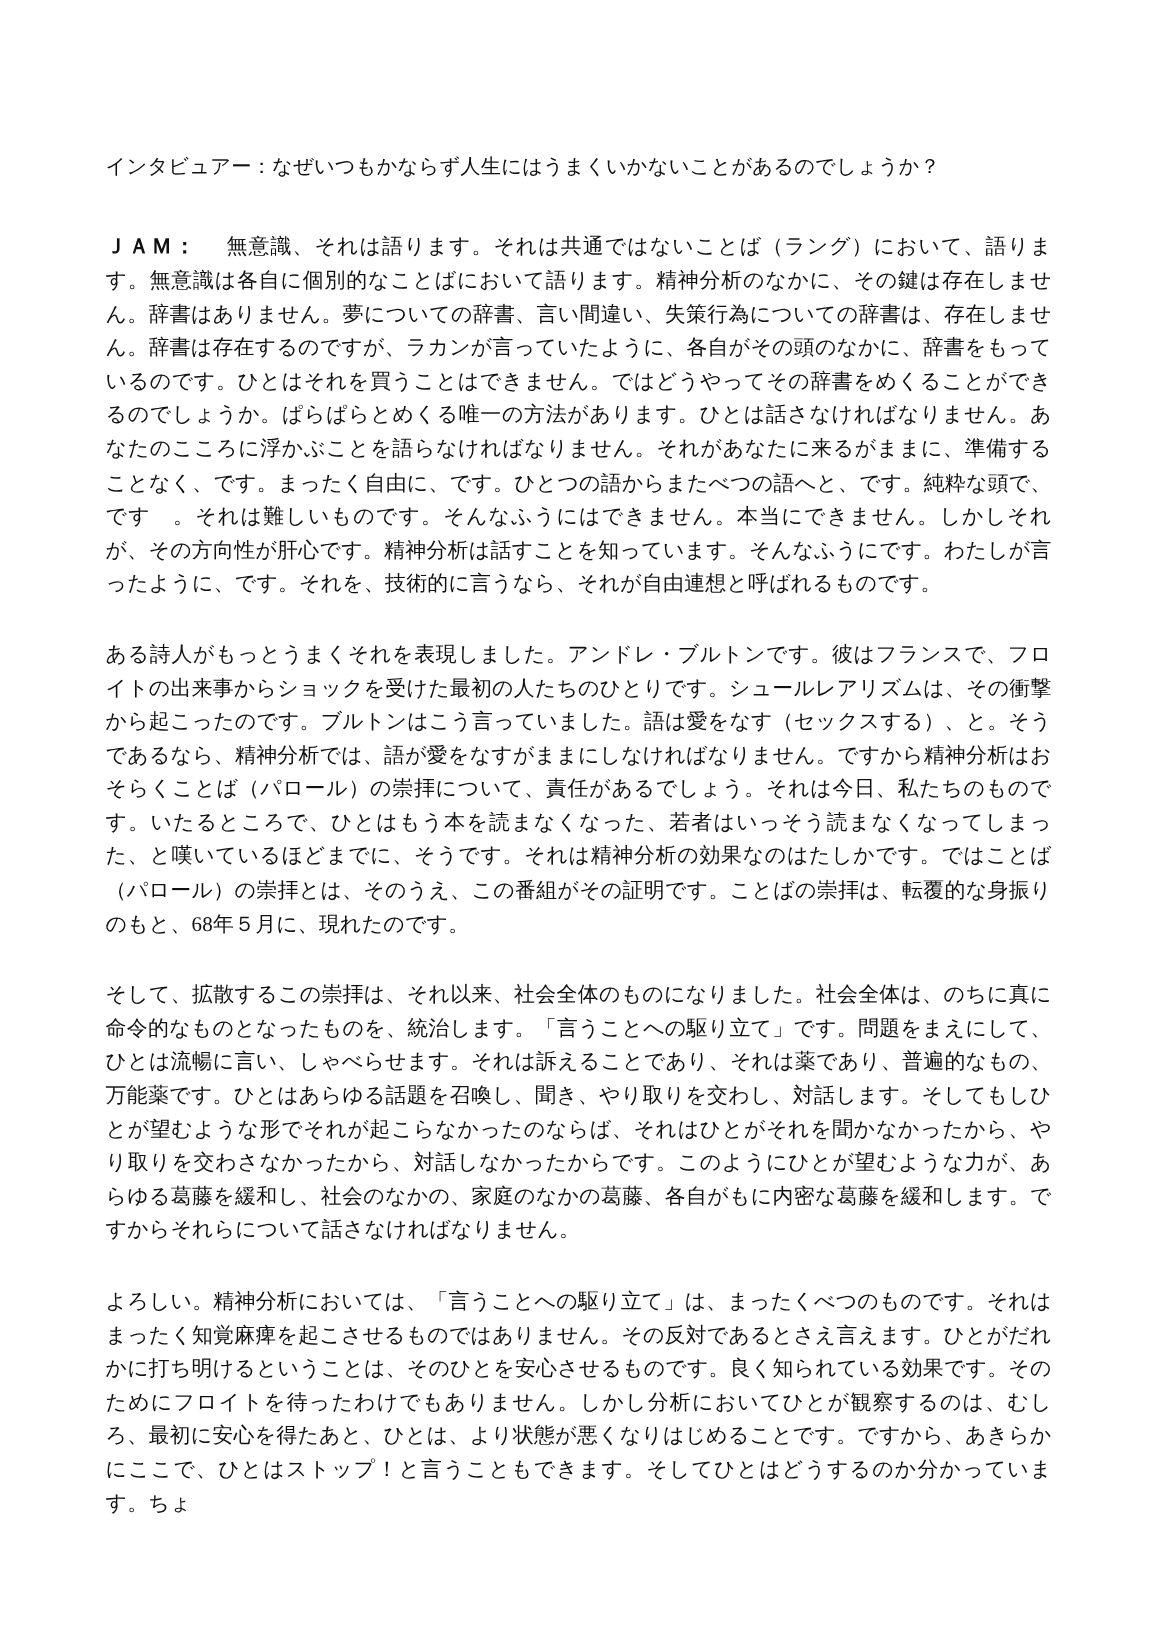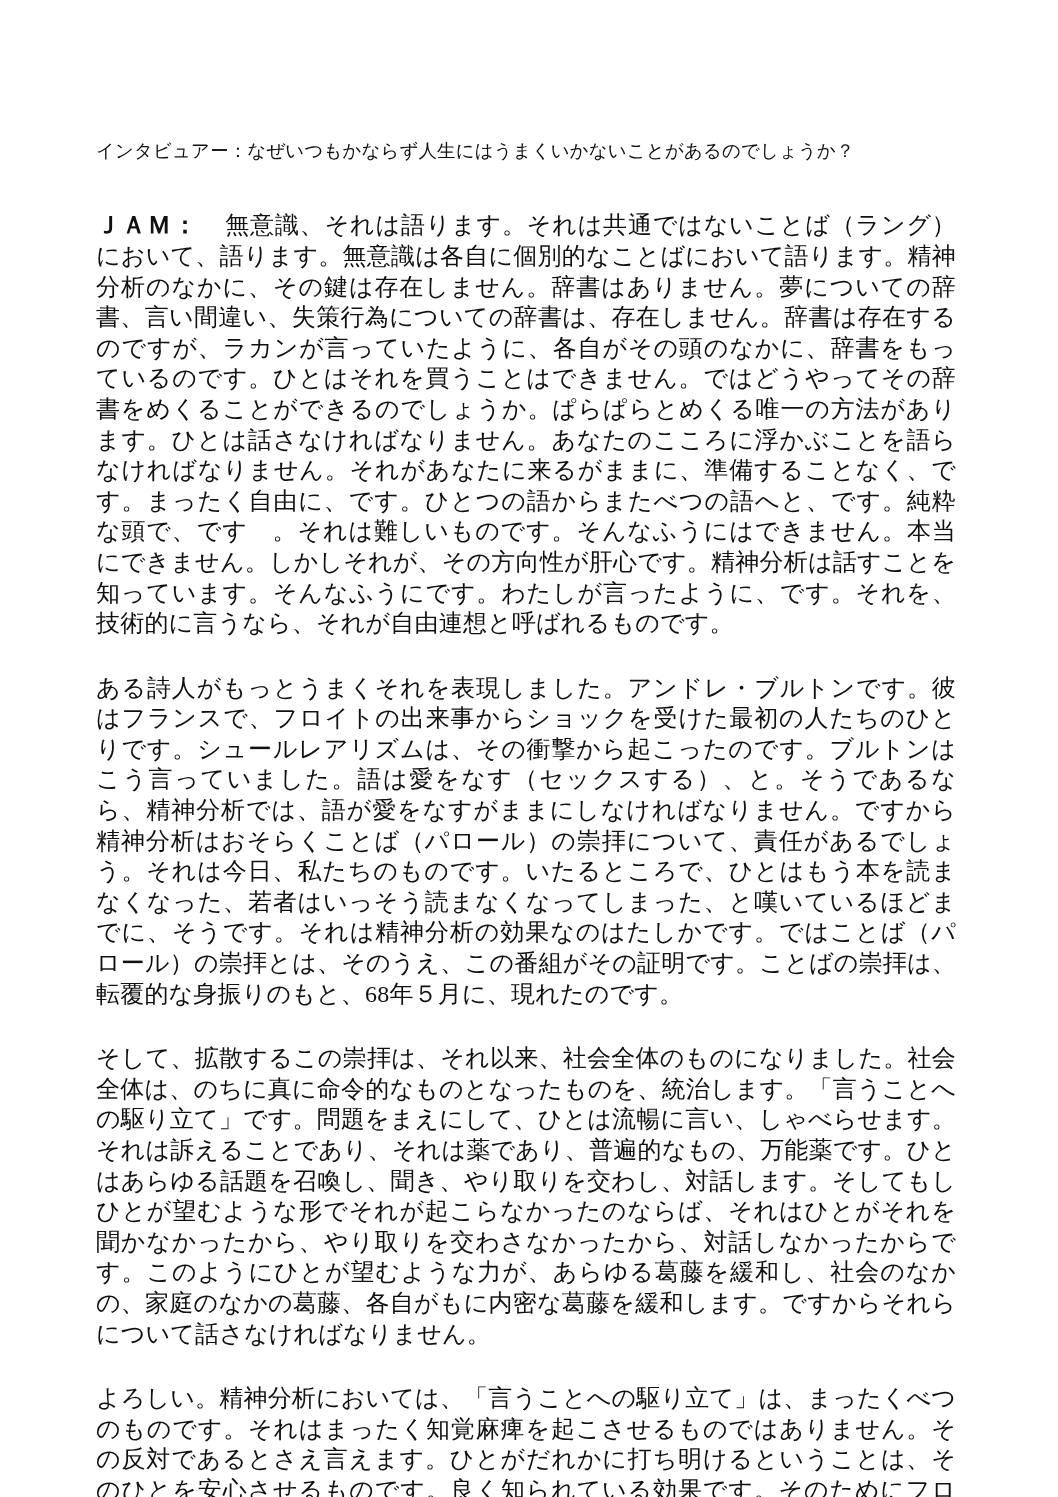--- a/index.html
+++ b/index.html
@@ -19,21 +19,21 @@
     height: 1344px;
     box-sizing: border-box;
     padding: 118px 96px 40px 96px;
     background: #ffffff;
     position: relative;
   }
   .doc-body {
     width: 860px;
   }
   .para {
-    font-size: 24px;
+    font-size: 19px;
     line-height: 30.6px;
     text-align: justify;
     text-justify: inter-character;
     margin: 0 0 34px 0;
     letter-spacing: 0.2px;
     color: #101010;
   }
   .intro {
     font-size: 18.4px;
     line-height: 30px;

